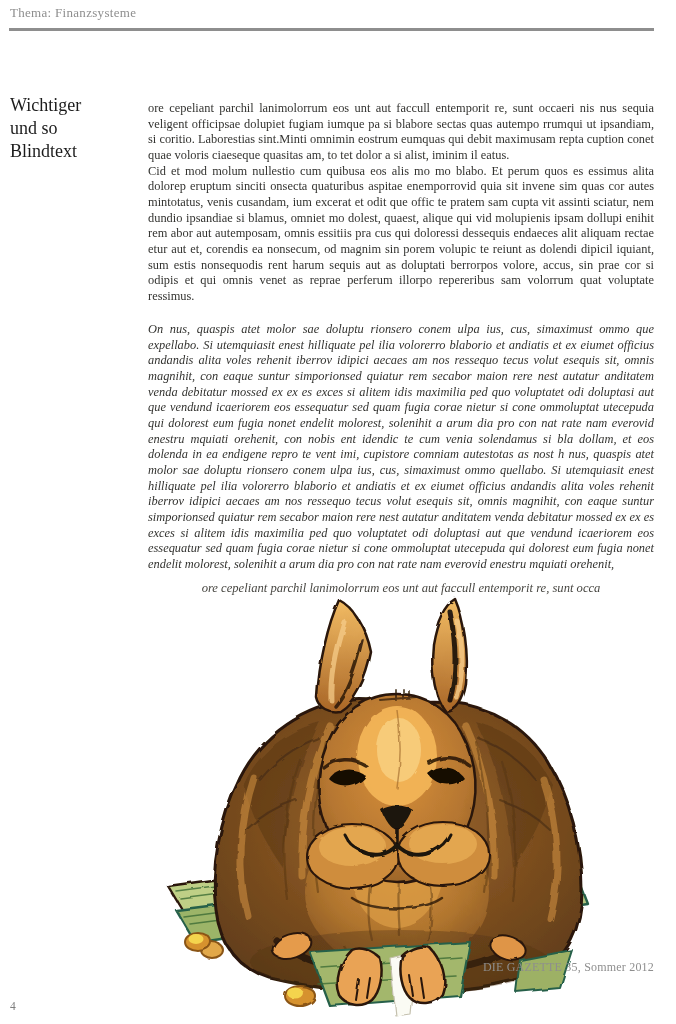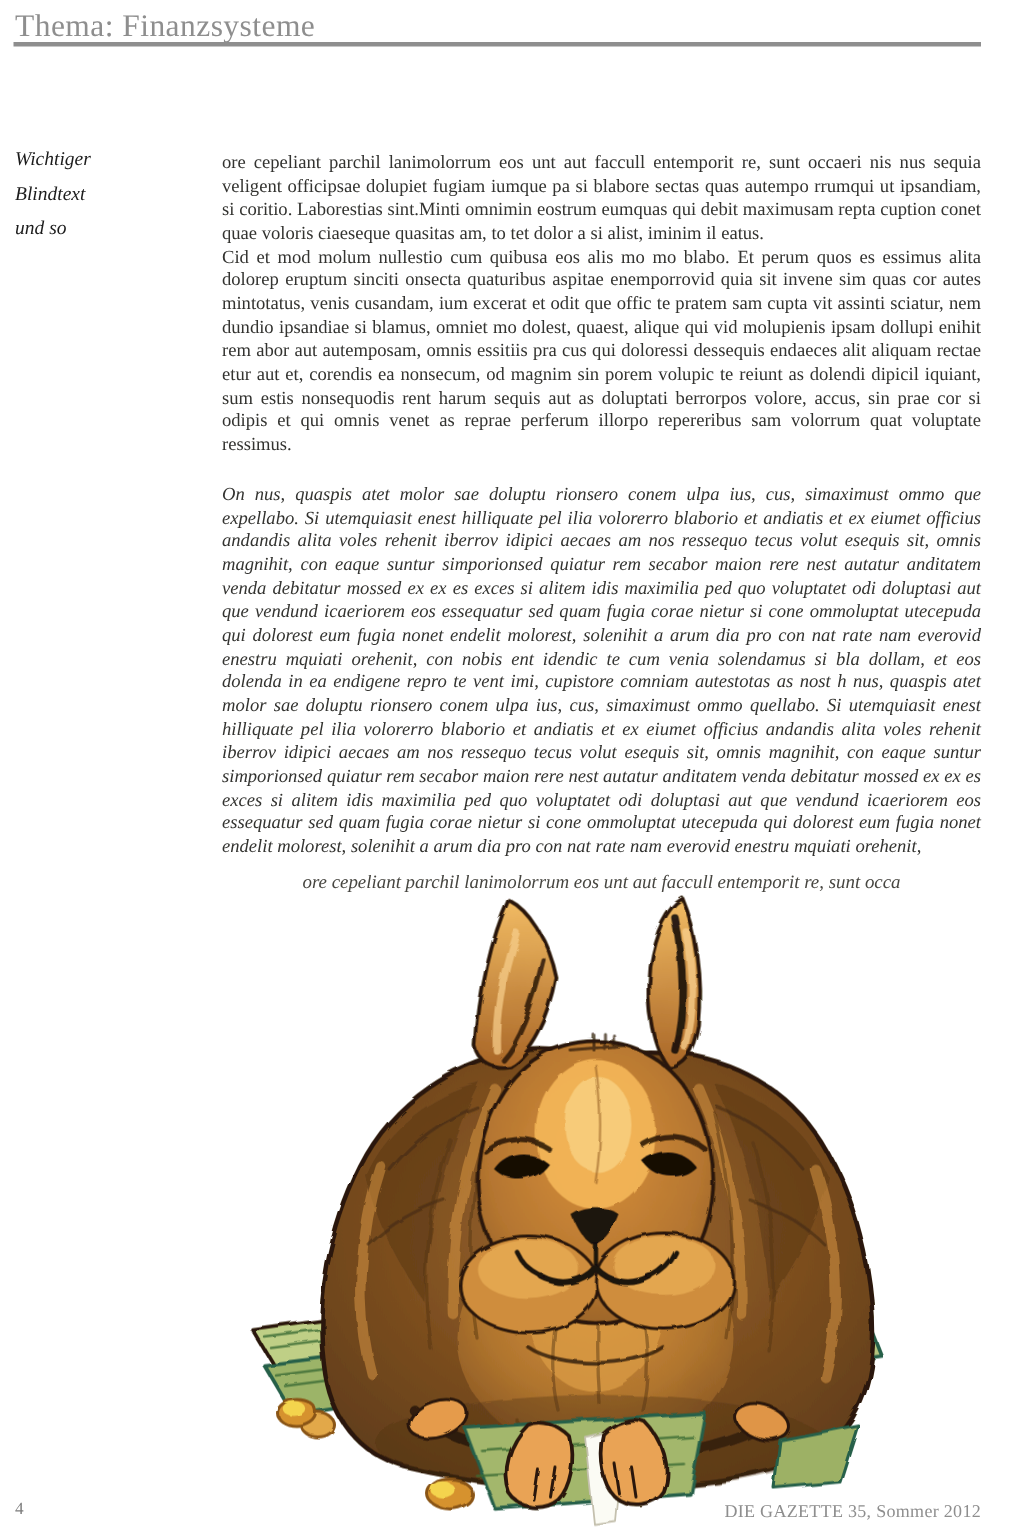--- a/index.html
+++ b/index.html
@@ -7,68 +7,67 @@
     --c-fur-light:#f2bc64; --c-money-green:#9cb468; --c-money-green-light:#bfcf86;
     --c-money-green-dark:#27604a; --c-coin-gold:#d6922e; --c-coin-gold-light:#f4d44e;
     --c-rule-gray:#8e8e8e; --c-muted-text:#8e8e8e; --c-body-text:#333330; --c-heading-text:#1c1c1c;
   }
   html,body{margin:0;padding:0;}
   body{
     width:676px;height:1024px;background:#ffffff;position:relative;overflow:hidden;
     font-family:"Liberation Serif","DejaVu Serif",serif;
   }
   .topic{
-    position:absolute;left:10px;top:5px;font-size:21px;letter-spacing:.3px;
+    position:absolute;left:10px;top:5px;font-size:13px;letter-spacing:.3px;
     color:var(--c-muted-text);
   }
   .rule{
     position:absolute;left:9px;top:28px;width:645px;height:3px;background:var(--c-rule-gray);
   }
   .sidebar-heading{
-    position:absolute;left:10px;top:94px;width:125px;font-size:13px;line-height:23px;
+    position:absolute;left:10px;top:94px;width:125px;font-size:18px;line-height:23px;
     color:var(--c-heading-text);
-    font-style:italic;
   }
   .sidebar-heading span{display:block;}
   .col{
     position:absolute;left:148px;width:506px;color:var(--c-body-text);
     font-size:12.4px;line-height:15.65px;
   }
   .block-upper{top:101px;}
   .block-lower{top:322px;font-style:italic;}
   .para{margin:0;text-align:justify;}
   .caption{
     position:absolute;left:148px;top:581px;width:506px;text-align:center;
     font-style:italic;font-size:12.6px;color:#474641;
   }
   .illustration{
     position:absolute;left:128px;top:594px;width:462px;height:430px;pointer-events:none;
   }
   .page-number{
     position:absolute;left:10px;top:1000px;font-size:11.5px;color:#7d7d7d;
   }
   .credit{
-    position:absolute;right:22px;top:1000px;font-size:12px;color:var(--c-muted-text);
+    position:absolute;right:22px;top:960px;font-size:12px;color:var(--c-muted-text);
     letter-spacing:.2px;
     margin-left:41px;
   }
   .stroke-o{stroke:var(--c-outline);}
 </style>
 </head>
 <body>
 
 <header>
   <div class="topic">Thema: Finanzsysteme</div>
   <div class="rule"></div>
 </header>
 
 <aside class="sidebar-heading">
   <span>Wichtiger</span>
+  <span>und so</span>
   <span>Blindtext</span>
-  <span>und so</span>
 </aside>
 
 <main>
   <div class="col block-upper">
       <div class="para">ore cepeliant parchil lanimolorrum eos unt aut faccull entemporit re, sunt occaeri nis nus sequia veligent officipsae dolupiet fugiam iumque pa si blabore sectas quas autempo rrumqui ut ipsandiam, si coritio. Laborestias sint.Minti omnimin eostrum eumquas qui debit maximusam repta cuption conet quae voloris ciaeseque quasitas am, to tet dolor a si alist, iminim il eatus.</div>
       <div class="para">Cid et mod molum nullestio cum quibusa eos alis mo mo blabo. Et perum quos es essimus alita dolorep eruptum sinciti onsecta quaturibus aspitae enemporrovid quia sit invene sim quas cor autes mintotatus, venis cusandam, ium excerat et odit que offic te pratem sam cupta vit assinti sciatur, nem dundio ipsandiae si blamus, omniet mo dolest, quaest, alique qui vid molupienis ipsam dollupi enihit rem abor aut autemposam, omnis essitiis pra cus qui doloressi dessequis endaeces alit aliquam rectae etur aut et, corendis ea nonsecum, od magnim sin porem volupic te reiunt as dolendi dipicil iquiant, sum estis nonsequodis rent harum sequis aut as doluptati berrorpos volore, accus, sin prae cor si odipis et qui omnis venet as reprae perferum illorpo repereribus sam volorrum quat voluptate ressimus.</div>
     </div>
   <div class="col block-lower">
       <div class="para">On nus, quaspis atet molor sae doluptu rionsero conem ulpa ius, cus, simaximust ommo que expellabo. Si utemquiasit enest hilliquate pel ilia volorerro blaborio et andiatis et ex eiumet officius andandis alita voles rehenit iberrov idipici aecaes am nos ressequo tecus volut esequis sit, omnis magnihit, con eaque suntur simporionsed quiatur rem secabor maion rere nest autatur anditatem venda debitatur mossed ex ex es exces si alitem idis maximilia ped quo voluptatet odi doluptasi aut que vendund icaeriorem eos essequatur sed quam fugia corae nietur si cone ommoluptat utecepuda qui dolorest eum fugia nonet endelit molorest, solenihit a arum dia pro con nat rate nam everovid enestru mquiati orehenit, con nobis ent idendic te cum venia solendamus si bla dollam, et eos dolenda in ea endigene repro te vent imi, cupistore comniam autestotas as nost h nus, quaspis atet molor sae doluptu rionsero conem ulpa ius, cus, simaximust ommo quellabo. Si utemquiasit enest hilliquate pel ilia volorerro blaborio et andiatis et ex eiumet officius andandis alita voles rehenit iberrov idipici aecaes am nos ressequo tecus volut esequis sit, omnis magnihit, con eaque suntur simporionsed quiatur rem secabor maion rere nest autatur anditatem venda debitatur mossed ex ex es exces si alitem idis maximilia ped quo voluptatet odi doluptasi aut que vendund icaeriorem eos essequatur sed quam fugia corae nietur si cone ommoluptat utecepuda qui dolorest eum fugia nonet endelit molorest, solenihit a arum dia pro con nat rate nam everovid enestru mquiati orehenit,</div>
     </div>

